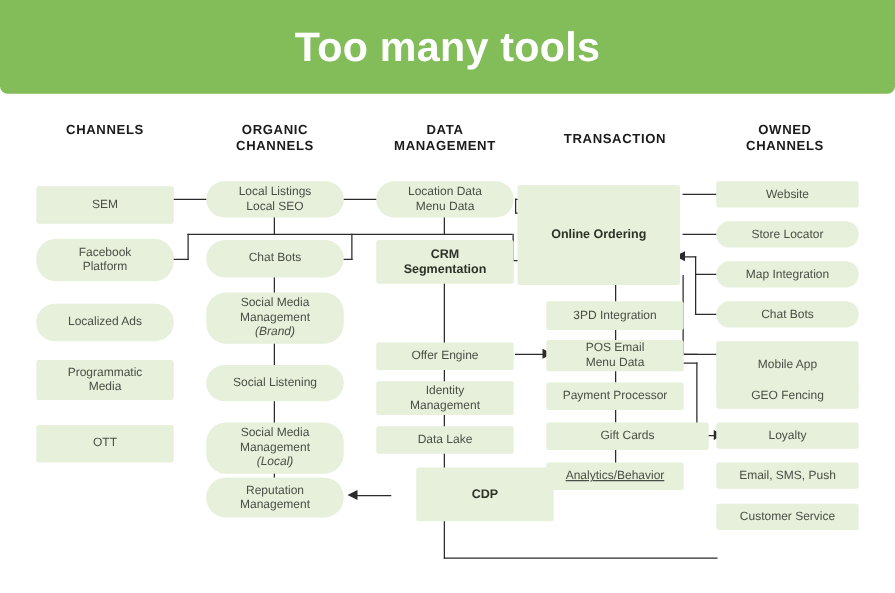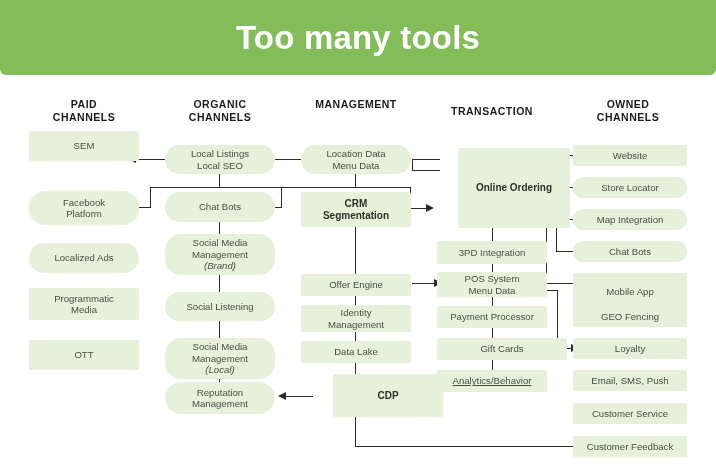--- a/index.html
+++ b/index.html
@@ -57,28 +57,28 @@
 </head>
 <body>
 
 <div id="stage">
 
   <div id="banner">
     <div id="banner-title">Too many tools</div>
   </div>
 
   <div class="col-head" style="left:20px; top:98px; width:128px;">
-    <div>PAID</div>
     <div>CHANNELS</div>
   </div>
   <div class="col-head" style="left:156px; top:98px; width:128px;">
     <div>ORGANIC</div>
     <div>CHANNELS</div>
   </div>
   <div class="col-head" style="left:292px; top:98px; width:128px;">
+    <div>DATA</div>
     <div>MANAGEMENT</div>
   </div>
   <div class="col-head" style="left:428px; top:105px; width:128px;">
     <div>TRANSACTION</div>
   </div>
   <div class="col-head" style="left:564px; top:98px; width:128px;">
     <div>OWNED</div>
     <div>CHANNELS</div>
   </div>
 
@@ -150,21 +150,21 @@
   <div class="ln lv" style="left:546px; top:220px; height:64px;"></div>
 
   <div class="ln lh" style="left:546px; top:283px; width:0px;"></div>
   <div class="ln lh" style="left:546px; top:290px; width:12px;"></div>
   <div class="ln lv" style="left:557px; top:290px; height:59px;"></div>
   <div class="ln lh" style="left:557px; top:348px; width:16px;"></div>
   <div class="arw arw-r" style="left:571px; top:344px;"></div>
 
   <div class="ln lh" style="left:546px; top:283px; width:12px;"></div>
 
-  <div class="node rect" style="left:29px; top:131px; width:110px; height:30px;">
+  <div class="node rect" style="left:29px; top:149px; width:110px; height:30px;">
     <span>SEM</span>
   </div>
   <div class="node pill" style="left:29px; top:191px; width:110px; height:34px;">
     <span>
       <span>Facebook</span><br><span>Platform</span>
     </span>
   </div>
   <div class="node pill" style="left:29px; top:243px; width:110px; height:30px;">
     <span>Localized Ads</span>
   </div>
@@ -222,29 +222,29 @@
       <span>Identity</span><br><span>Management</span>
     </span>
   </div>
   <div class="node rect" style="left:301px; top:341px; width:110px; height:22px;">
     <span>Data Lake</span>
   </div>
   <div class="node rect bold" style="left:301px; top:374px; width:110px; height:43px;margin-left:32px;">
     <span>CDP</span>
   </div>
 
-  <div class="node rect bold" style="left:458px; top:148px; width:112px; height:80px;">
+  <div class="node rect bold" style="left:414px; top:148px; width:130px; height:80px;">
     <span>Online Ordering</span>
   </div>
   <div class="node rect" style="left:437px; top:241px; width:110px; height:23px;">
     <span>3PD Integration</span>
   </div>
   <div class="node rect" style="left:437px; top:272px; width:110px; height:25px;">
     <span>
-      <span>POS System</span><br><span>Menu Data</span>
+      <span>POS Email</span><br><span>Menu Data</span>
     </span>
   </div>
   <div class="node rect" style="left:437px; top:306px; width:110px; height:22px;">
     <span>Payment Processor</span>
   </div>
   <div class="node rect" style="left:437px; top:338px; width:130px; height:22px;">
     <span>Gift Cards</span>
   </div>
   <div class="node rect" style="left:437px; top:370px; width:110px; height:22px;text-decoration:underline;">
     <span>Analytics/Behavior</span>
@@ -270,17 +270,14 @@
   </div>
   <div class="node rect" style="left:573px; top:338px; width:114px; height:21px;">
     <span>Loyalty</span>
   </div>
   <div class="node rect" style="left:573px; top:370px; width:114px; height:21px;">
     <span>Email, SMS, Push</span>
   </div>
   <div class="node rect" style="left:573px; top:403px; width:114px; height:21px;">
     <span>Customer Service</span>
   </div>
-  <div class="node rect" style="left:573px; top:436px; width:114px; height:21px;">
-    <span>Customer Feedback</span>
-  </div>
 
 </div>
 
 </body></html>

